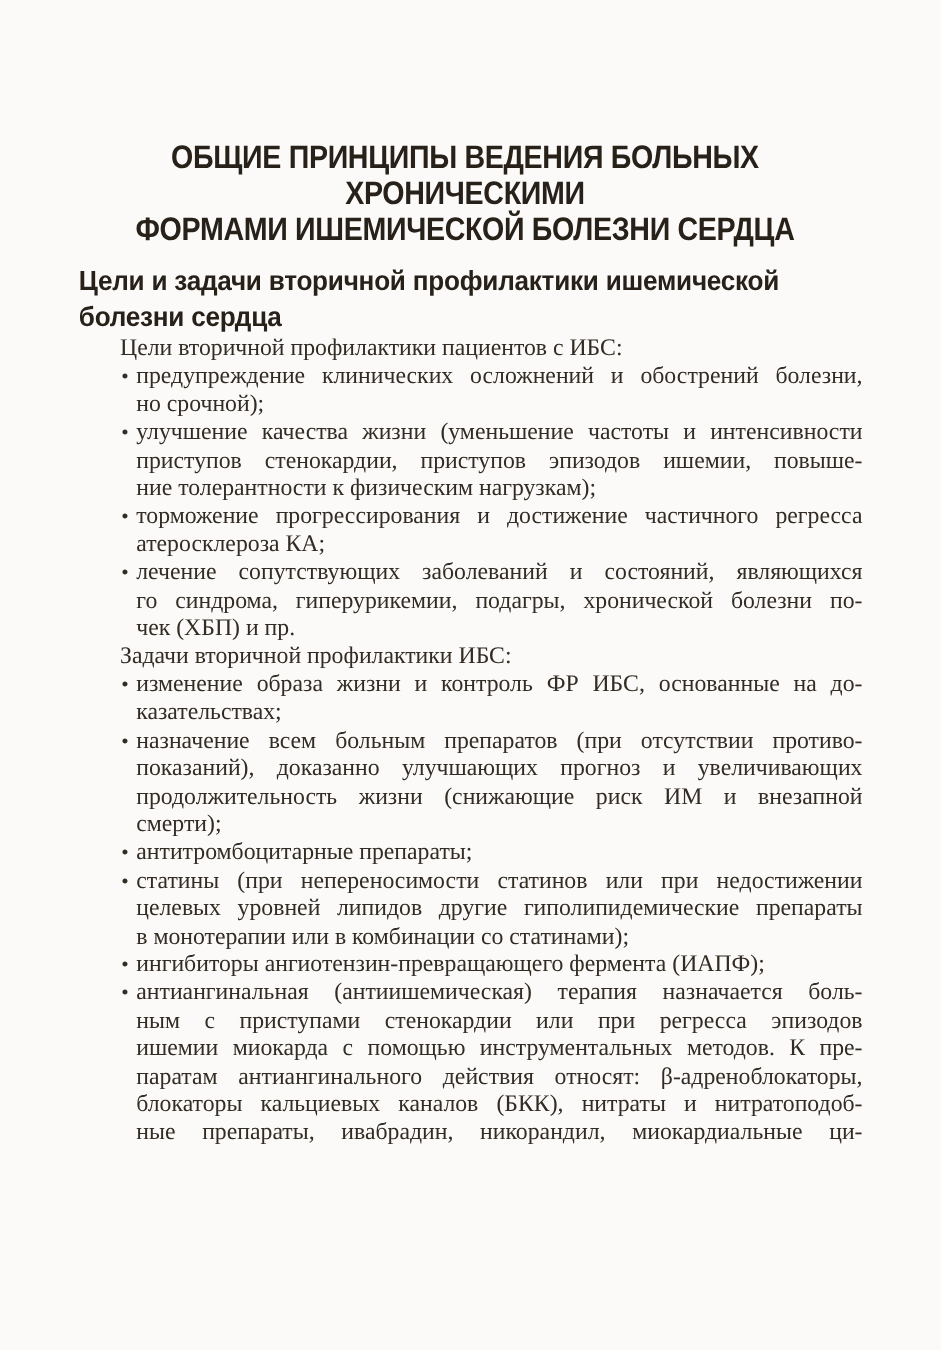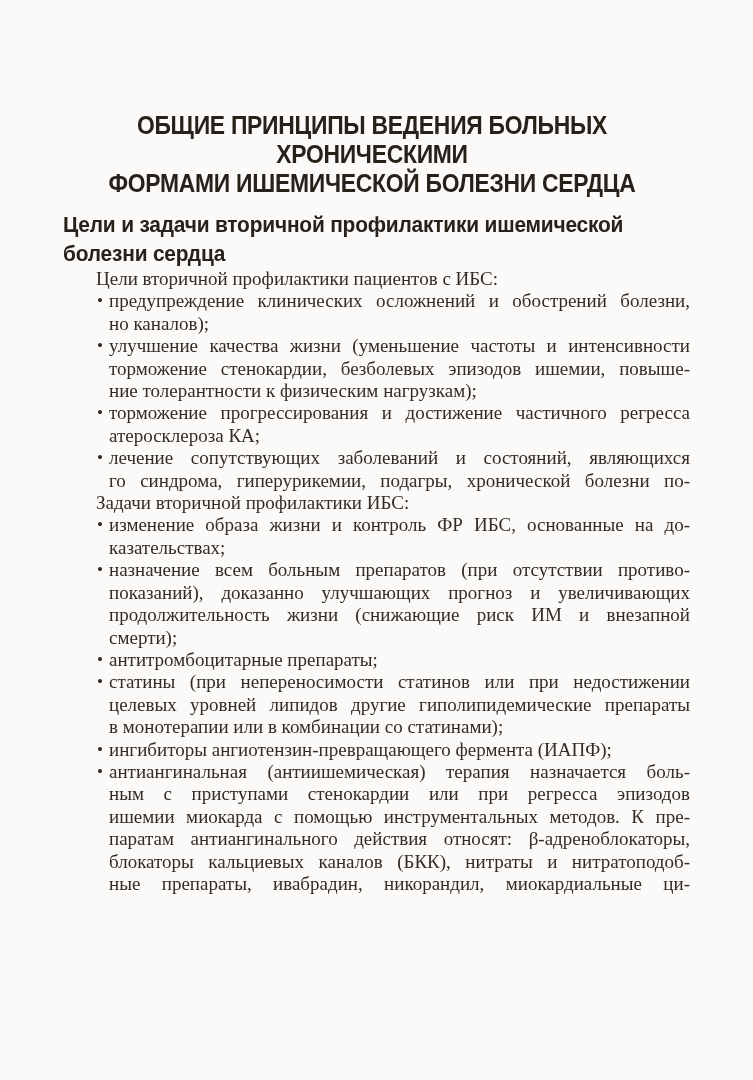--- a/index.html
+++ b/index.html
@@ -86,37 +86,38 @@
     <span class="hl">болезни сердца</span>
   </h2>
 
   <div class="body-text">
       <div class="block paragraph">
         <div class="tline">Цели вторичной профилактики пациентов с ИБС:</div>
       </div>
       <div class="block bullet">
         <span class="bullet-marker">•</span>
         <div class="tline just">предупреждение клинических осложнений и обострений болезни,</div>
-        <div class="tline">но каналов);</div>
+        <div class="tline">но срочной);</div>
       </div>
       <div class="block bullet">
         <span class="bullet-marker">•</span>
         <div class="tline just">улучшение качества жизни (уменьшение частоты и интенсивности</div>
-        <div class="tline just">торможение стенокардии, безболевых эпизодов ишемии, повыше-</div>
+        <div class="tline just">приступов стенокардии, приступов эпизодов ишемии, повыше-</div>
         <div class="tline">ние толерантности к физическим нагрузкам);</div>
       </div>
       <div class="block bullet">
         <span class="bullet-marker">•</span>
         <div class="tline just">торможение прогрессирования и достижение частичного регресса</div>
         <div class="tline">атеросклероза КА;</div>
       </div>
       <div class="block bullet">
         <span class="bullet-marker">•</span>
         <div class="tline just">лечение сопутствующих заболеваний и состояний, являющихся</div>
         <div class="tline just">го синдрома, гиперурикемии, подагры, хронической болезни по-</div>
+        <div class="tline">чек (ХБП) и пр.</div>
       </div>
       <div class="block paragraph">
         <div class="tline">Задачи вторичной профилактики ИБС:</div>
       </div>
       <div class="block bullet">
         <span class="bullet-marker">•</span>
         <div class="tline just">изменение образа жизни и контроль ФР ИБС, основанные на до-</div>
         <div class="tline">казательствах;</div>
       </div>
       <div class="block bullet">

